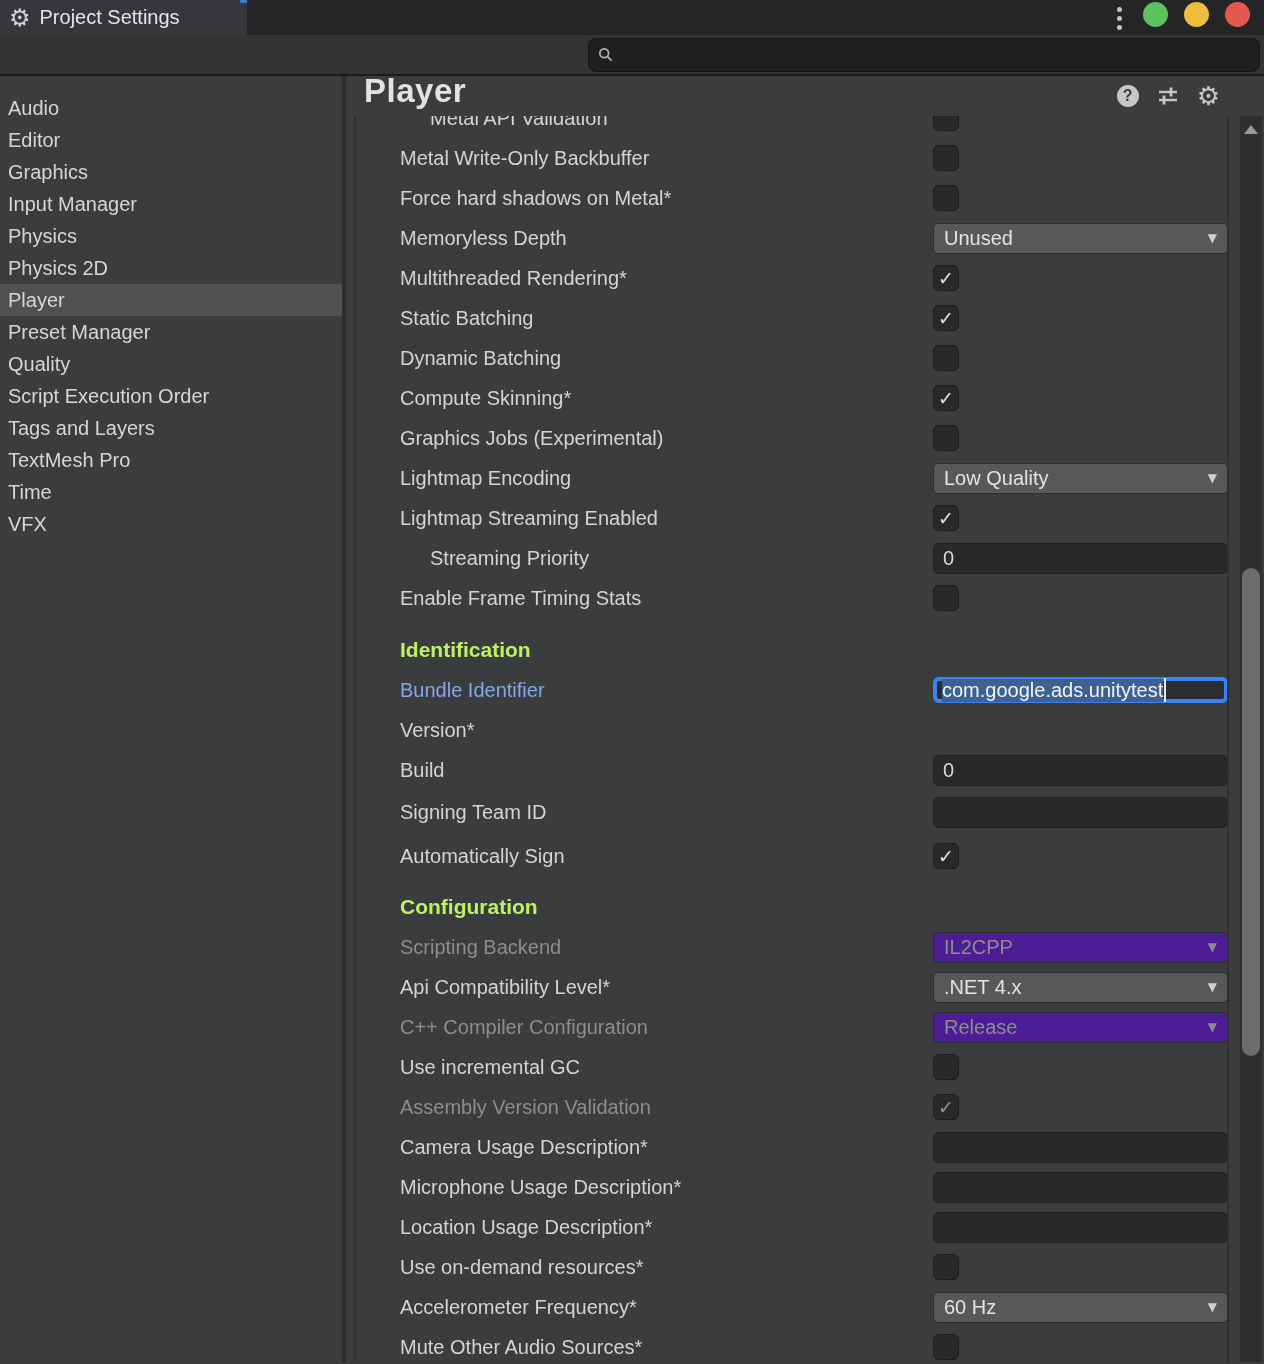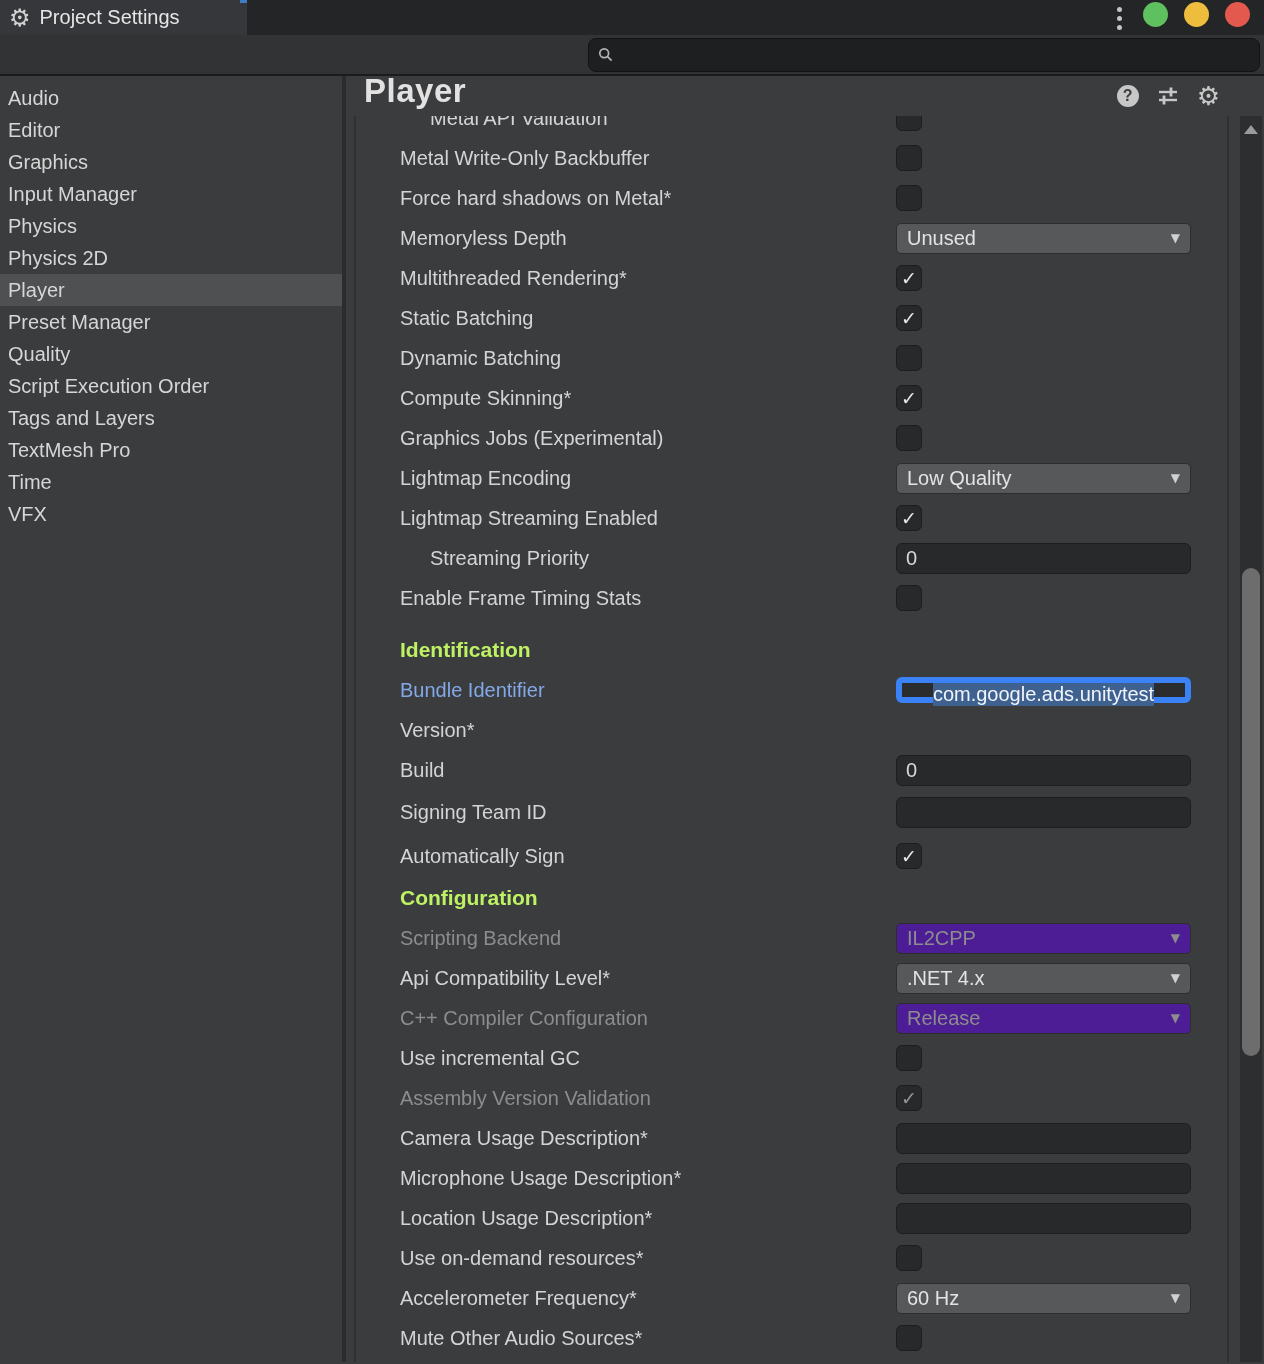--- a/index.html
+++ b/index.html
@@ -29,21 +29,21 @@
   
   .toolbar { position:relative; height:41px; background:#313335; border-bottom:2px solid #1b1b1b; }
   .search {
     position:absolute; left:588px; top:3px; width:672px; height:34px;
     background:#1d1f21; border:1px solid #121314; border-radius:8px;
     display:flex; align-items:center; padding-left:9px;
   }
 
   
   .panes { position:relative; height:1286px; display:flex; }
-  .sidebar { width:346px; background:#3a3c3d; border-right:4px solid #2a2c2d; padding-top:6px; }
+  .sidebar { width:346px; background:#3a3c3d; border-right:4px solid #2a2c2d; padding-top:16px; }
   .side-item { height:32px; line-height:32px; padding-left:8px; font-size:20px; color:#d6d6d6;
     white-space:nowrap; cursor:pointer; }
   .side-item.selected { background:#4e5052; }
 
   .main { position:relative; flex:1; background:#3a3c3d; }
   .main-header { position:relative; height:40px; }
   .main-title { position:absolute; left:18px; top:-4px; font-size:33px; font-weight:bold; color:#e2e2e2; letter-spacing:0.5px; }
   .header-icons { position:absolute; right:44px; top:7px; display:flex; gap:17px; align-items:center; }
   .help-circle { width:22px; height:22px; border-radius:50%; background:#c7c7c7; color:#3a3c3d;
     font-size:16px; font-weight:bold; display:flex; align-items:center; justify-content:center; cursor:pointer; }
@@ -58,40 +58,40 @@
   }
   .clip { height:22px; overflow:hidden; }
   .clip .row { margin-top:-18px; }
   .row { position:relative; height:40px; display:flex; align-items:center; }
   .row.tall { height:44px; }
   .lbl { font-size:20px; color:#d4d4d6; padding-left:44px; white-space:nowrap; }
   .lbl.indent { padding-left:74px; }
   .lbl.blue { color:#84a8e8; }
   .lbl.dim { color:#8d8d8d; }
   .section-row { height:40px; margin-top:12px; display:flex; align-items:center; }
-  .section-row.cfg { margin-top:0; }
+  .section-row.cfg { margin-top:9px; }
   .section-lbl { font-size:21px; font-weight:bold; color:#bef264; padding-left:44px; }
-  .ctrl { position:absolute; left:540px; width:295px; display:flex; align-items:center; }
+  .ctrl { position:absolute; left:577px; width:295px; display:flex; align-items:center; }
 
   .cb { width:26px; height:26px; border-radius:6px; background:#27292a; border:1px solid #1b1d1e;
     display:flex; align-items:center; justify-content:center; cursor:pointer; }
   .cb .chk { color:#e8e8e8; font-size:19px; font-weight:bold; line-height:1;
     font-family:"DejaVu Sans",sans-serif; }
   .cb.dim .chk { color:#969696; }
 
   .dd { width:295px; height:31px; border-radius:5px; background:#56585a; border:1px solid #2b2d2e;
     display:flex; align-items:center; padding:0 10px; cursor:pointer; }
   .dd-text { flex:1; font-size:20px; color:#e3e3e3; white-space:nowrap; }
   .dd-arrow { font-size:12px; color:#d0d0d0; font-family:"DejaVu Sans",sans-serif; }
   .dd.dim { background:#4c1d95; }
   .dd.dim .dd-text, .dd.dim .dd-arrow { color:#8d8d8d; }
 
   .tf { width:295px; height:31px; border-radius:6px; background:#27292a; border:1px solid #1c1e1f;
     display:flex; align-items:center; padding:0 9px; font-size:20px; color:#d8d8d8; cursor:text; }
-  .tf.focused { height:26px; border:6px solid #3b82f6; background:#2a2c2e; padding:0 5px;flex-direction:column; }
+  .tf.focused { height:26px; border:4px solid #3b82f6; background:#2a2c2e; padding:0 5px; }
   .tf .sel { background:#3e6190; color:#f0f4fa; white-space:nowrap; }
   .caret { width:2px; height:24px; background:#e8e8e8; margin-left:1px; }
 
   
   .scrollbar { position:absolute; right:2px; top:40px; bottom:0; width:22px; background:#2c2e2f; }
   .up-arrow { position:absolute; top:9px; left:50%; transform:translateX(-50%);
     width:0; height:0; border-left:7px solid transparent; border-right:7px solid transparent;
     border-bottom:9px solid #9a9a9a; cursor:pointer; }
   .thumb { position:absolute; left:2px; top:452px; width:18px; height:488px;
     background:#6d6d6d; border-radius:10px; cursor:grab; }

